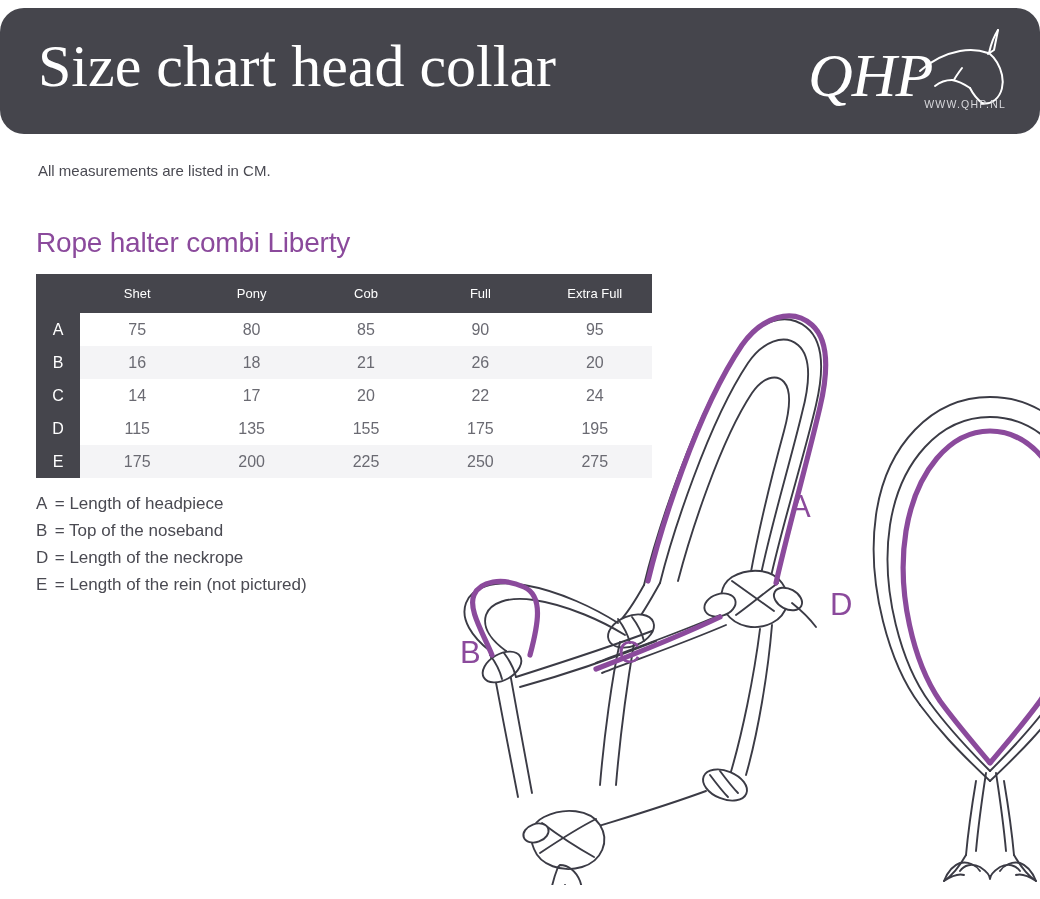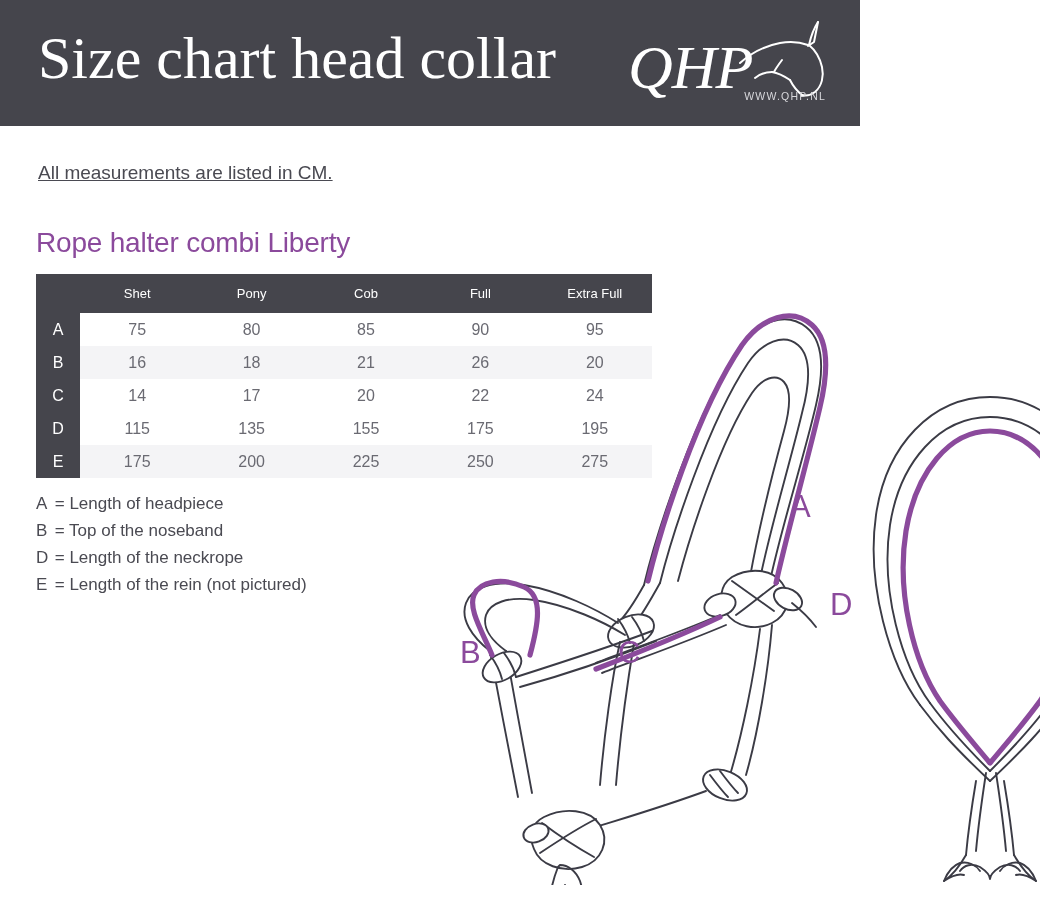--- a/index.html
+++ b/index.html
@@ -12,24 +12,25 @@
     height: 899px;
     position: relative;
     overflow: hidden;
     font-family: "Liberation Sans", sans-serif;
     color: #4a4a52;
   }
 
   
   #header-bar {
     position: absolute;
-    left: 0; top: 0;
-    width: 860px;
+    left: 0; top: 8px;
+    width: 1040px;
     height: 126px;
     background: #45454c;
+    border-radius: 24px;
   }
   #page-title {
     position: absolute;
     left: 38px;
     top: 18px;
     font-family: "Liberation Serif", serif;
     font-size: 60px;
     line-height: 80px;
     color: #ffffff;
     letter-spacing: 0px;
@@ -51,23 +52,22 @@
     letter-spacing: 1.2px;
     color: #d8d8dc;
     font-family: "Liberation Sans", sans-serif;
   }
 
   
   #measure-note {
     position: absolute;
     left: 38px;
     top: 162px;
-    font-size: 19px;
+    font-size: 15px;
     color: #4a4a52;
-    text-decoration: underline;
   }
 
   
   #product-heading {
     position: absolute;
     left: 36px;
     top: 227px;
     font-size: 28px;
     color: #8b4a9c;
     letter-spacing: -0.2px;

